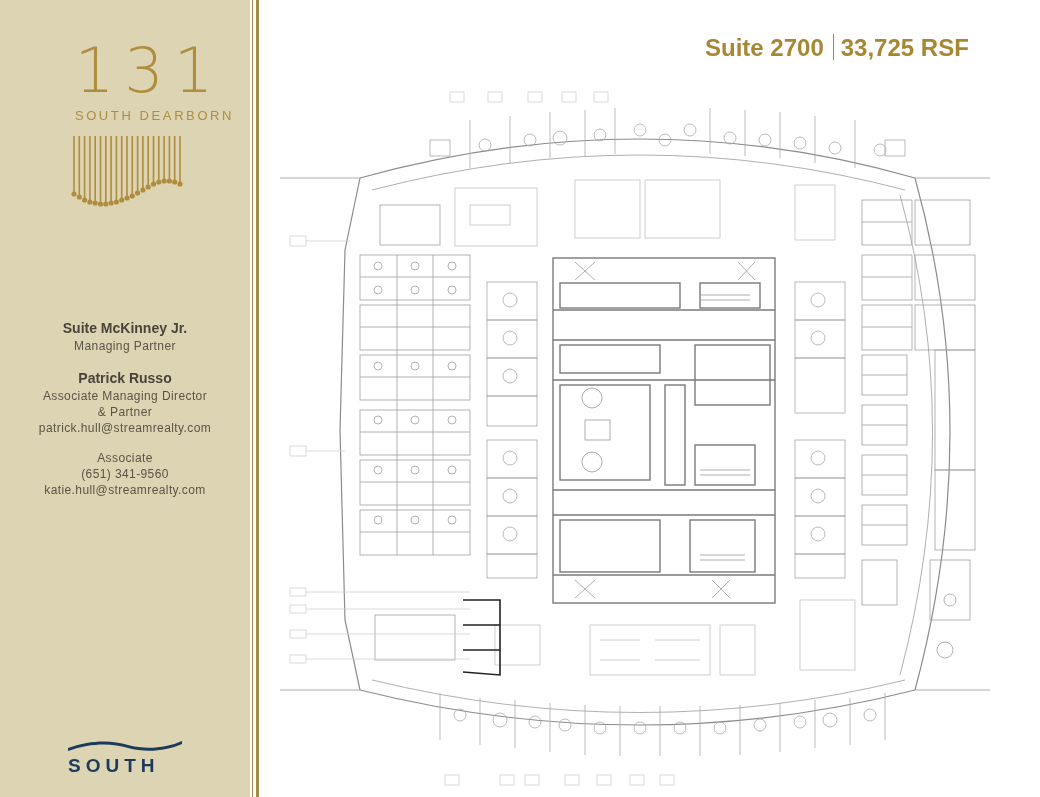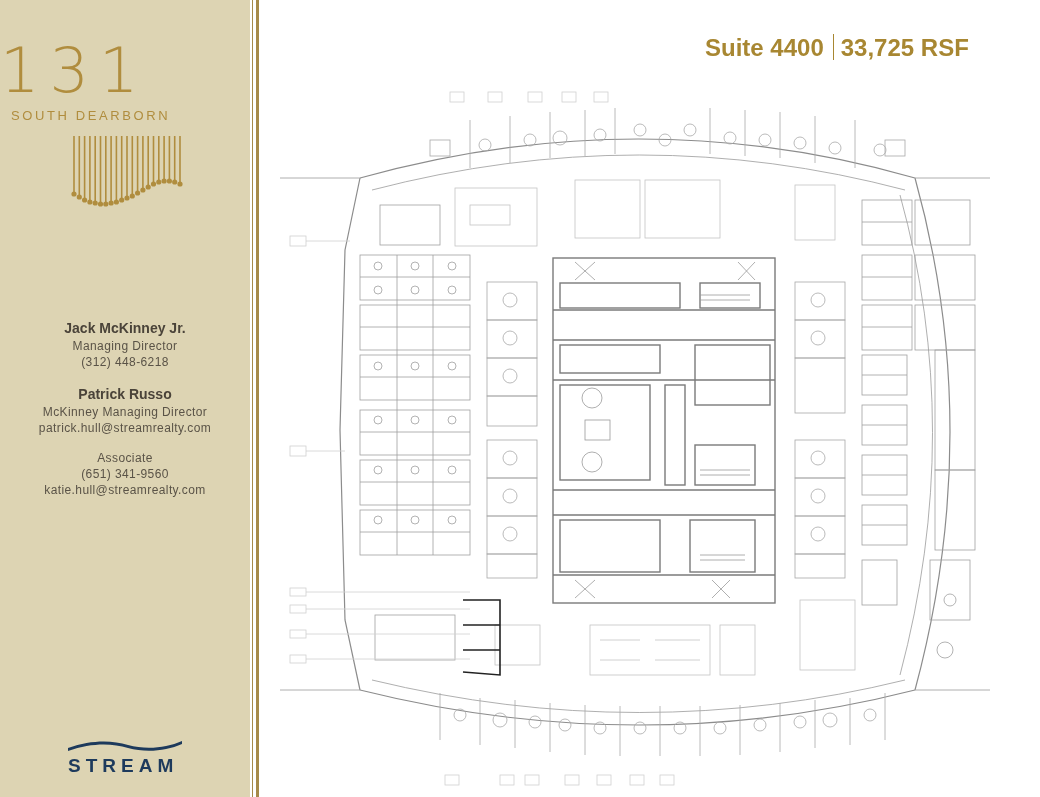--- a/index.html
+++ b/index.html
@@ -1,21 +1,21 @@
 <!DOCTYPE html>
 <html><head>
 <meta charset="utf-8">
 <style>
   html, body { margin: 0; padding: 0; }
   body { width: 1040px; height: 797px; position: relative; overflow: hidden; background: #ffffff; font-family: "Liberation Sans", sans-serif; }
   .sidebar { position: absolute; left: 0; top: 0; width: 250px; height: 797px; background: #ddd4b3; }
   .rule { position: absolute; top: 0; height: 797px; background: #a68a4a; }
   .rule.thin { left: 252px; width: 1px; }
   .rule.thick { left: 256px; width: 3px; }
-  .logo { position: absolute; left: 0; top: 40px; width: 298px; text-align: left; color: #b08d3e; }
+  .logo { position: absolute; left: 0; top: 40px; width: 298px; text-align: center; color: #b08d3e; }
   .logo-num { font-family: "DejaVu Sans", sans-serif; font-weight: 200; font-size: 62px; letter-spacing: 10px; line-height: 62px; color: #b08d3e; -webkit-text-stroke: 0; font-stretch: condensed; }
   .logo-sub { margin-top: 6px; font-size: 13px; letter-spacing: 2.6px; color: #b08d3e; padding-left: 11px; }
   .logo-bars { position: absolute; left: 70px; top: 132px; }
   .contacts { position: absolute; left: 0; top: 318px; width: 250px; text-align: center; color: #555045; }
   .contact { margin-bottom: 14px; }
   .contact .name { font-weight: bold; font-size: 14px; color: #4a4339; line-height: 20px; }
   .contact .line { font-size: 12px; line-height: 16px; letter-spacing: 0.4px; color: #5a5347; }
   .stream-logo { position: absolute; left: 66px; top: 738px; width: 120px; }
   .stream-word { position: absolute; left: 68px; top: 755px; font-weight: bold; font-size: 19px; letter-spacing: 5px; color: #1d3a5c; }
   .title { position: absolute; left: 705px; top: 34px; font-weight: bold; font-size: 24px; color: #a88732; white-space: nowrap; }
@@ -72,47 +72,47 @@
         <circle cx="99.4" cy="49" r="1.8"></circle>
       <line x1="104.7" y1="4" x2="104.7" y2="50"></line>
         <circle cx="104.7" cy="50" r="1.8"></circle>
       <line x1="110" y1="4" x2="110" y2="52"></line>
         <circle cx="110" cy="52" r="1.8"></circle>
     </g>
   </svg>
 
   <div class="contacts">
     <div class="contact">
-      <div class="name">Jack McKinney Jr.</div>
-      <div class="line">Managing Director</div>
-      <div class="line">(312) 448-6218</div>
+      <div class="name">Suite McKinney Jr.</div>
+      <div class="line">Managing Partner</div>
     </div>
     <div class="contact">
       <div class="name">Patrick Russo</div>
-      <div class="line">McKinney Managing Director</div>
+      <div class="line">Associate Managing Director</div>
+      <div class="line">&amp; Partner</div>
       <div class="line">patrick.hull@streamrealty.com</div>
     </div>
     <div class="contact">
       <div class="line">Associate</div>
       <div class="line">(651) 341-9560</div>
       <div class="line">katie.hull@streamrealty.com</div>
     </div>
   </div>
 
   <svg class="stream-logo" width="120" height="14" viewBox="0 0 120 14">
     <path d="M2 10 C 25 2, 45 2, 62 7 C 80 12, 100 10, 116 3 L 116 6 C 100 13, 80 15, 62 10 C 45 5, 25 5, 2 13 Z" fill="#1d3a5c"></path>
   </svg>
-  <div class="stream-word">STREAM</div>
+  <div class="stream-word">SOUTH</div>
 </div>
 
 <div class="rule thin"></div>
 <div class="rule thick"></div>
 
 <div class="title">
-  <span>Suite 4400</span><span class="sep"></span><span>33,725 RSF</span>
+  <span>Suite 2700</span><span class="sep"></span><span>33,725 RSF</span>
 </div>
 
 <svg class="plan" viewBox="270 80 770 717" width="770" height="717">
   <g fill="none" stroke="#9a9a9a" stroke-width="0.8">
 
     <path d="M360 178 Q 640 100 915 178" stroke="#8c8c8c" stroke-width="1.2"></path>
     <path d="M372 190 Q 640 120 905 190"></path>
     <path d="M360 690 Q 640 760 915 690" stroke="#8c8c8c" stroke-width="1.2"></path>
     <path d="M372 680 Q 640 745 905 680"></path>
     <path d="M360 178 L 345 250 L 340 430 L 345 620 L 360 690" stroke="#8c8c8c" stroke-width="1.2"></path>

